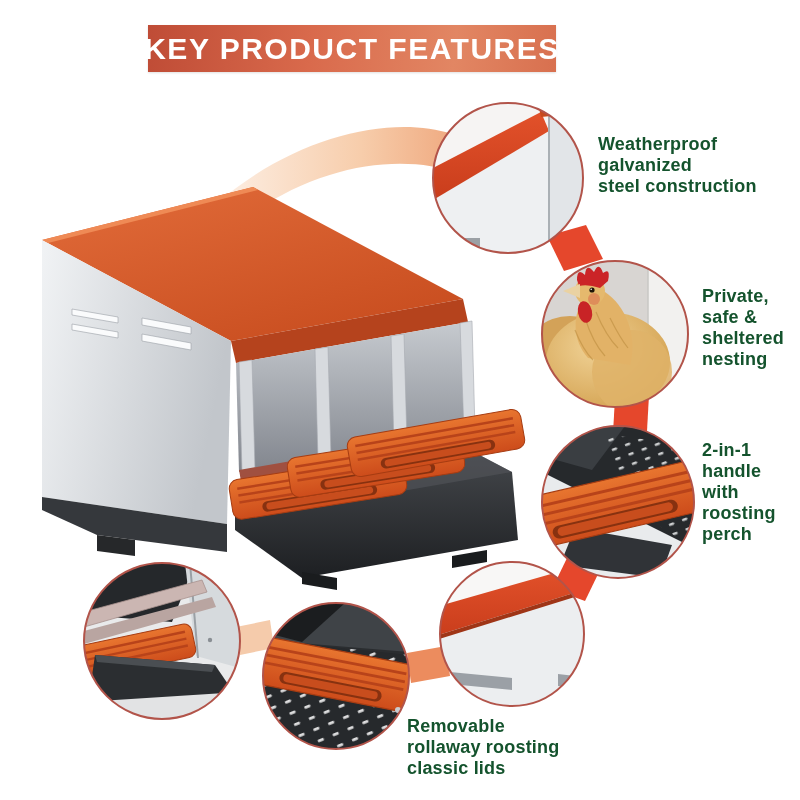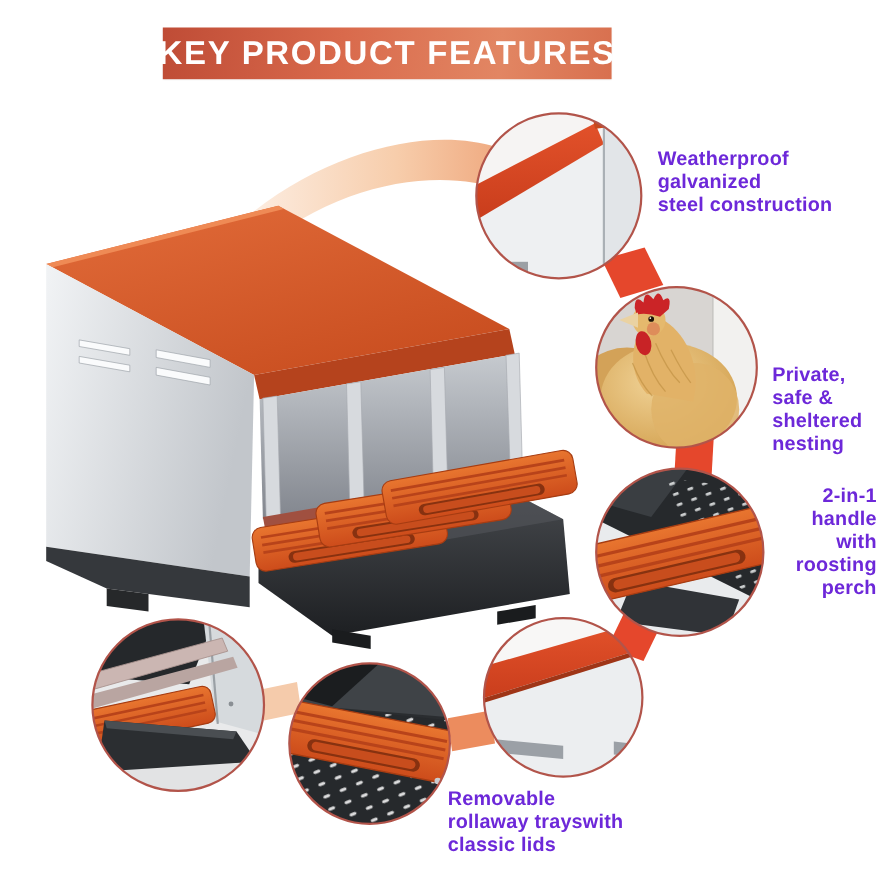--- a/index.html
+++ b/index.html
@@ -12,21 +12,21 @@
     background:linear-gradient(95deg,#bf4c36 0%,#d96a4c 40%,#e28663 75%,#d8704f 100%);
     display:flex;align-items:center;justify-content:center;
     box-shadow:0 1px 2px rgba(0,0,0,0.12);
   }
   .banner span{
     color:#ffffff;font-size:30px;font-weight:800;letter-spacing:1.5px;
     white-space:nowrap;line-height:47px;
   }
   svg.art{position:absolute;left:0;top:0;}
   .feature-label{
-    position:absolute;color:#6d28d9;font-size:18px;line-height:21px;
+    position:absolute;color:#14532d;font-size:18px;line-height:21px;
     font-weight:700;letter-spacing:0.2px;white-space:pre-line;
   }
 </style>
 </head>
 <body>
 
 <div class="stage">
 
   <div class="banner">
     <span>KEY PRODUCT FEATURES</span>
@@ -278,30 +278,30 @@
         <circle cx="210" cy="640" r="2.2" fill="#8a8f94"></circle>
       </g>
       <circle cx="162" cy="641" r="78" fill="none" stroke="#b2544a" stroke-width="2"></circle>
     </g>
   </svg>
 
   <div class="feature-label" style="left:598px;top:134px;width:195px;">Weatherproof
 galvanized
 steel construction</div>
 
-  <div class="feature-label" style="left:702px;top:286px;width:95px;margin-top:44px;">Private,
+  <div class="feature-label" style="left:702px;top:286px;width:95px;">Private,
 safe &amp;
 sheltered
 nesting</div>
 
-  <div class="feature-label" style="left:702px;top:440px;width:95px;text-align:right;">2-in-1
+  <div class="feature-label" style="left:702px;top:440px;width:95px;">2-in-1
 handle
 with
 roosting
 perch</div>
 
 
 
   <div class="feature-label" style="left:407px;top:716px;width:200px;">Removable
-rollaway trayswith
+rollaway roosting
 classic lids</div>
 
 </div>
 
 </body></html>

